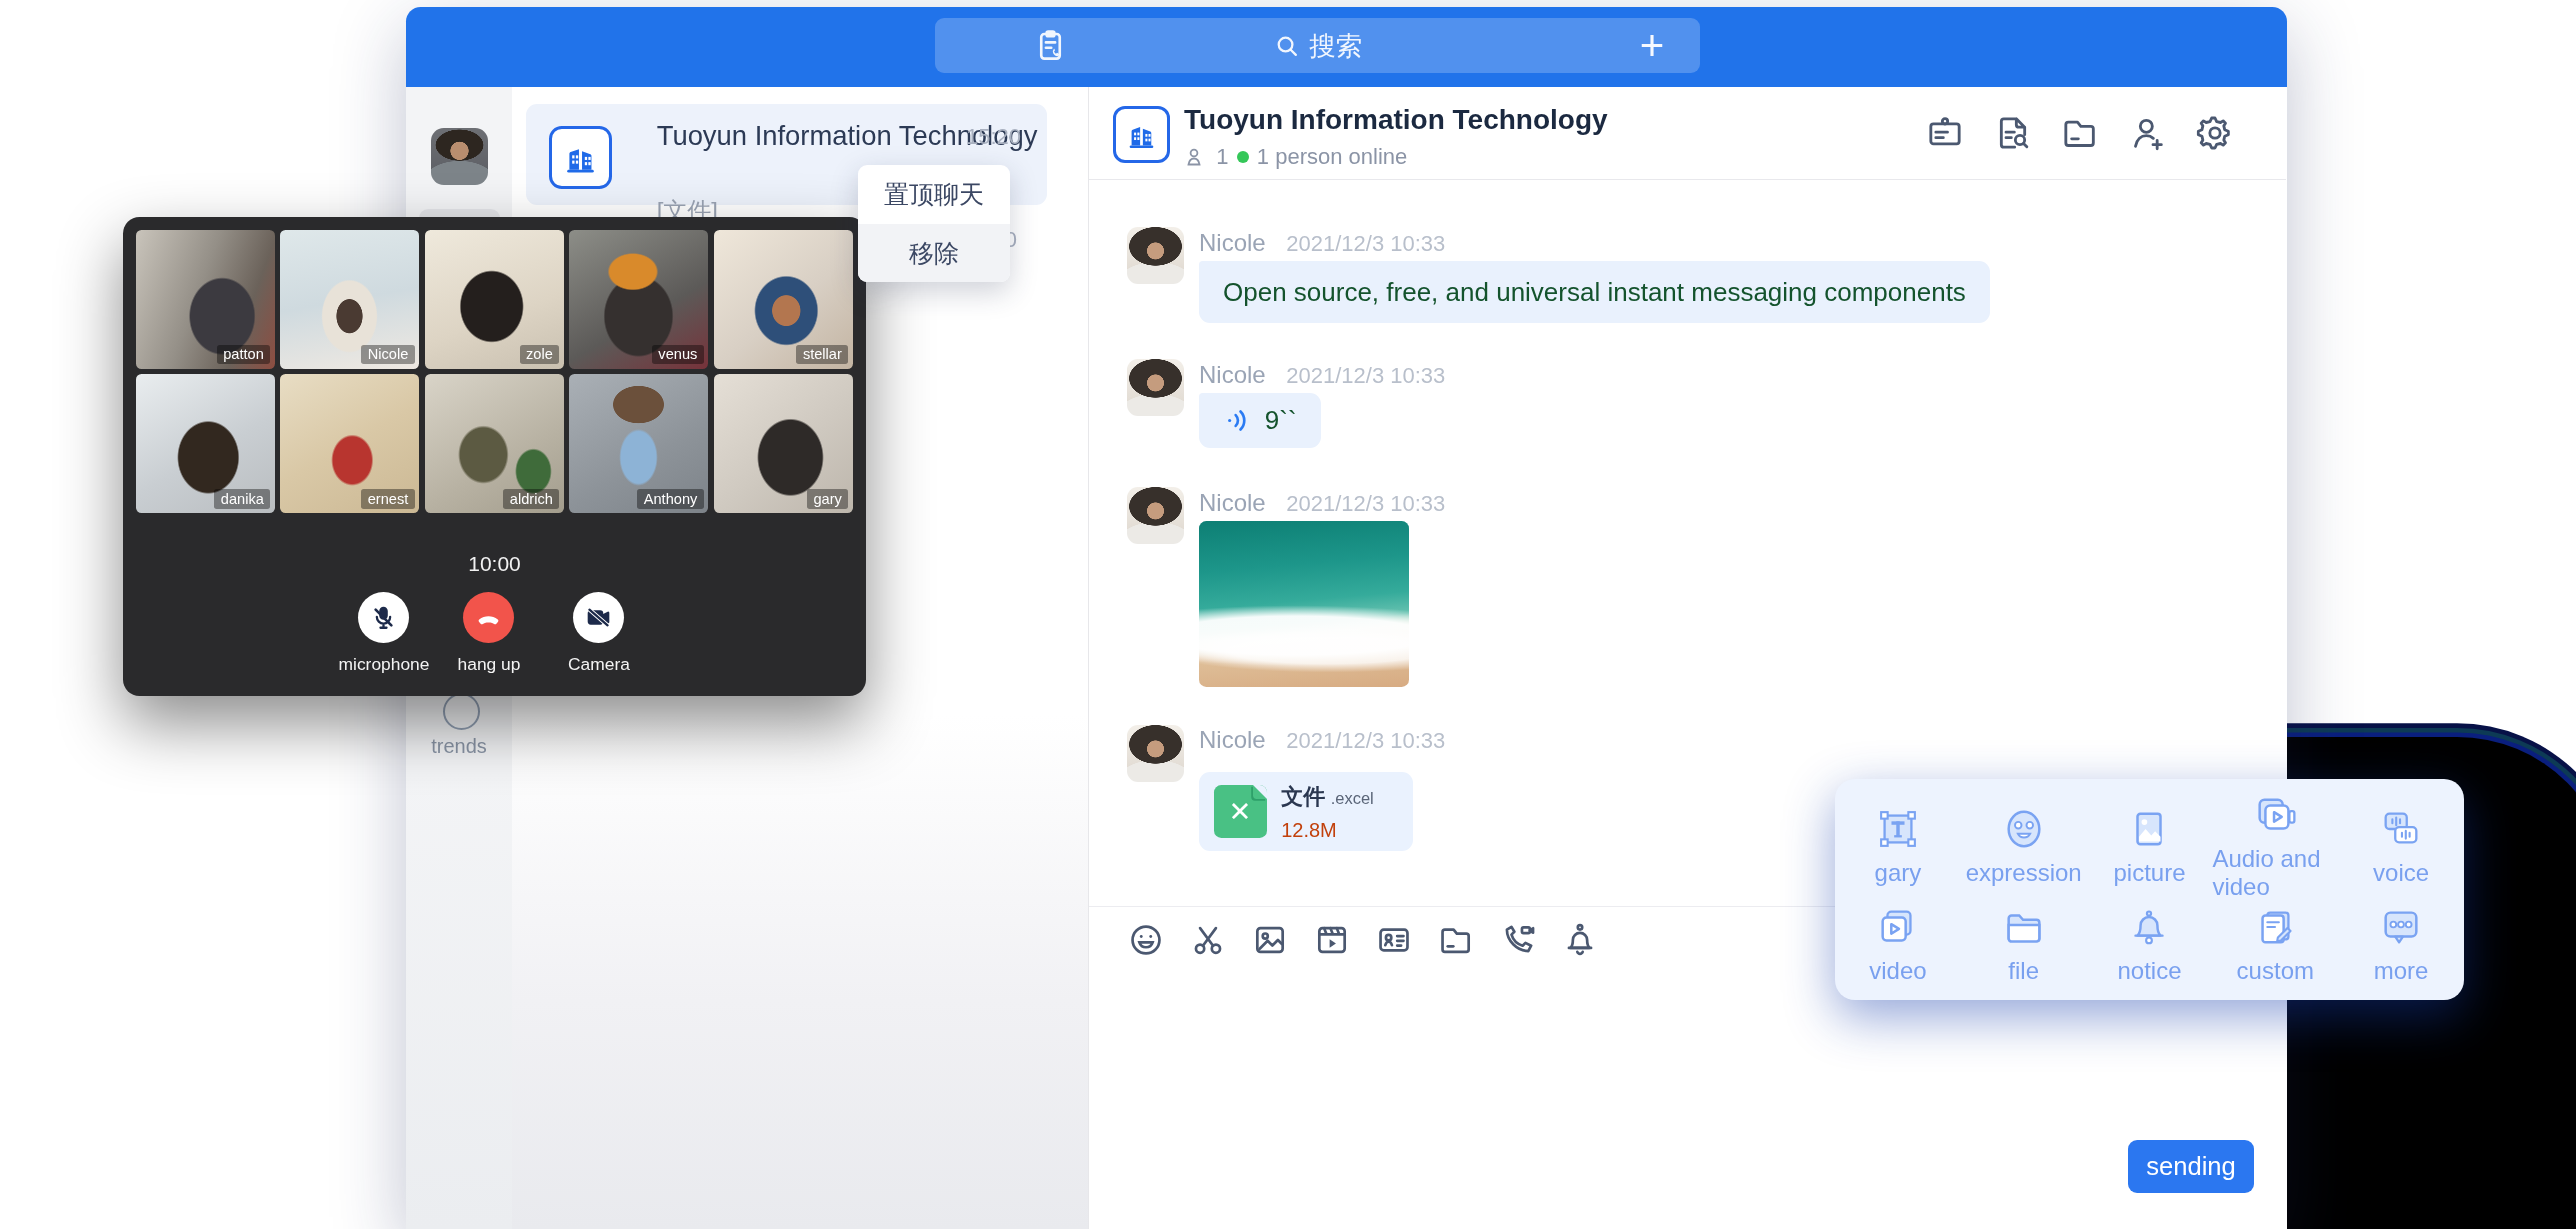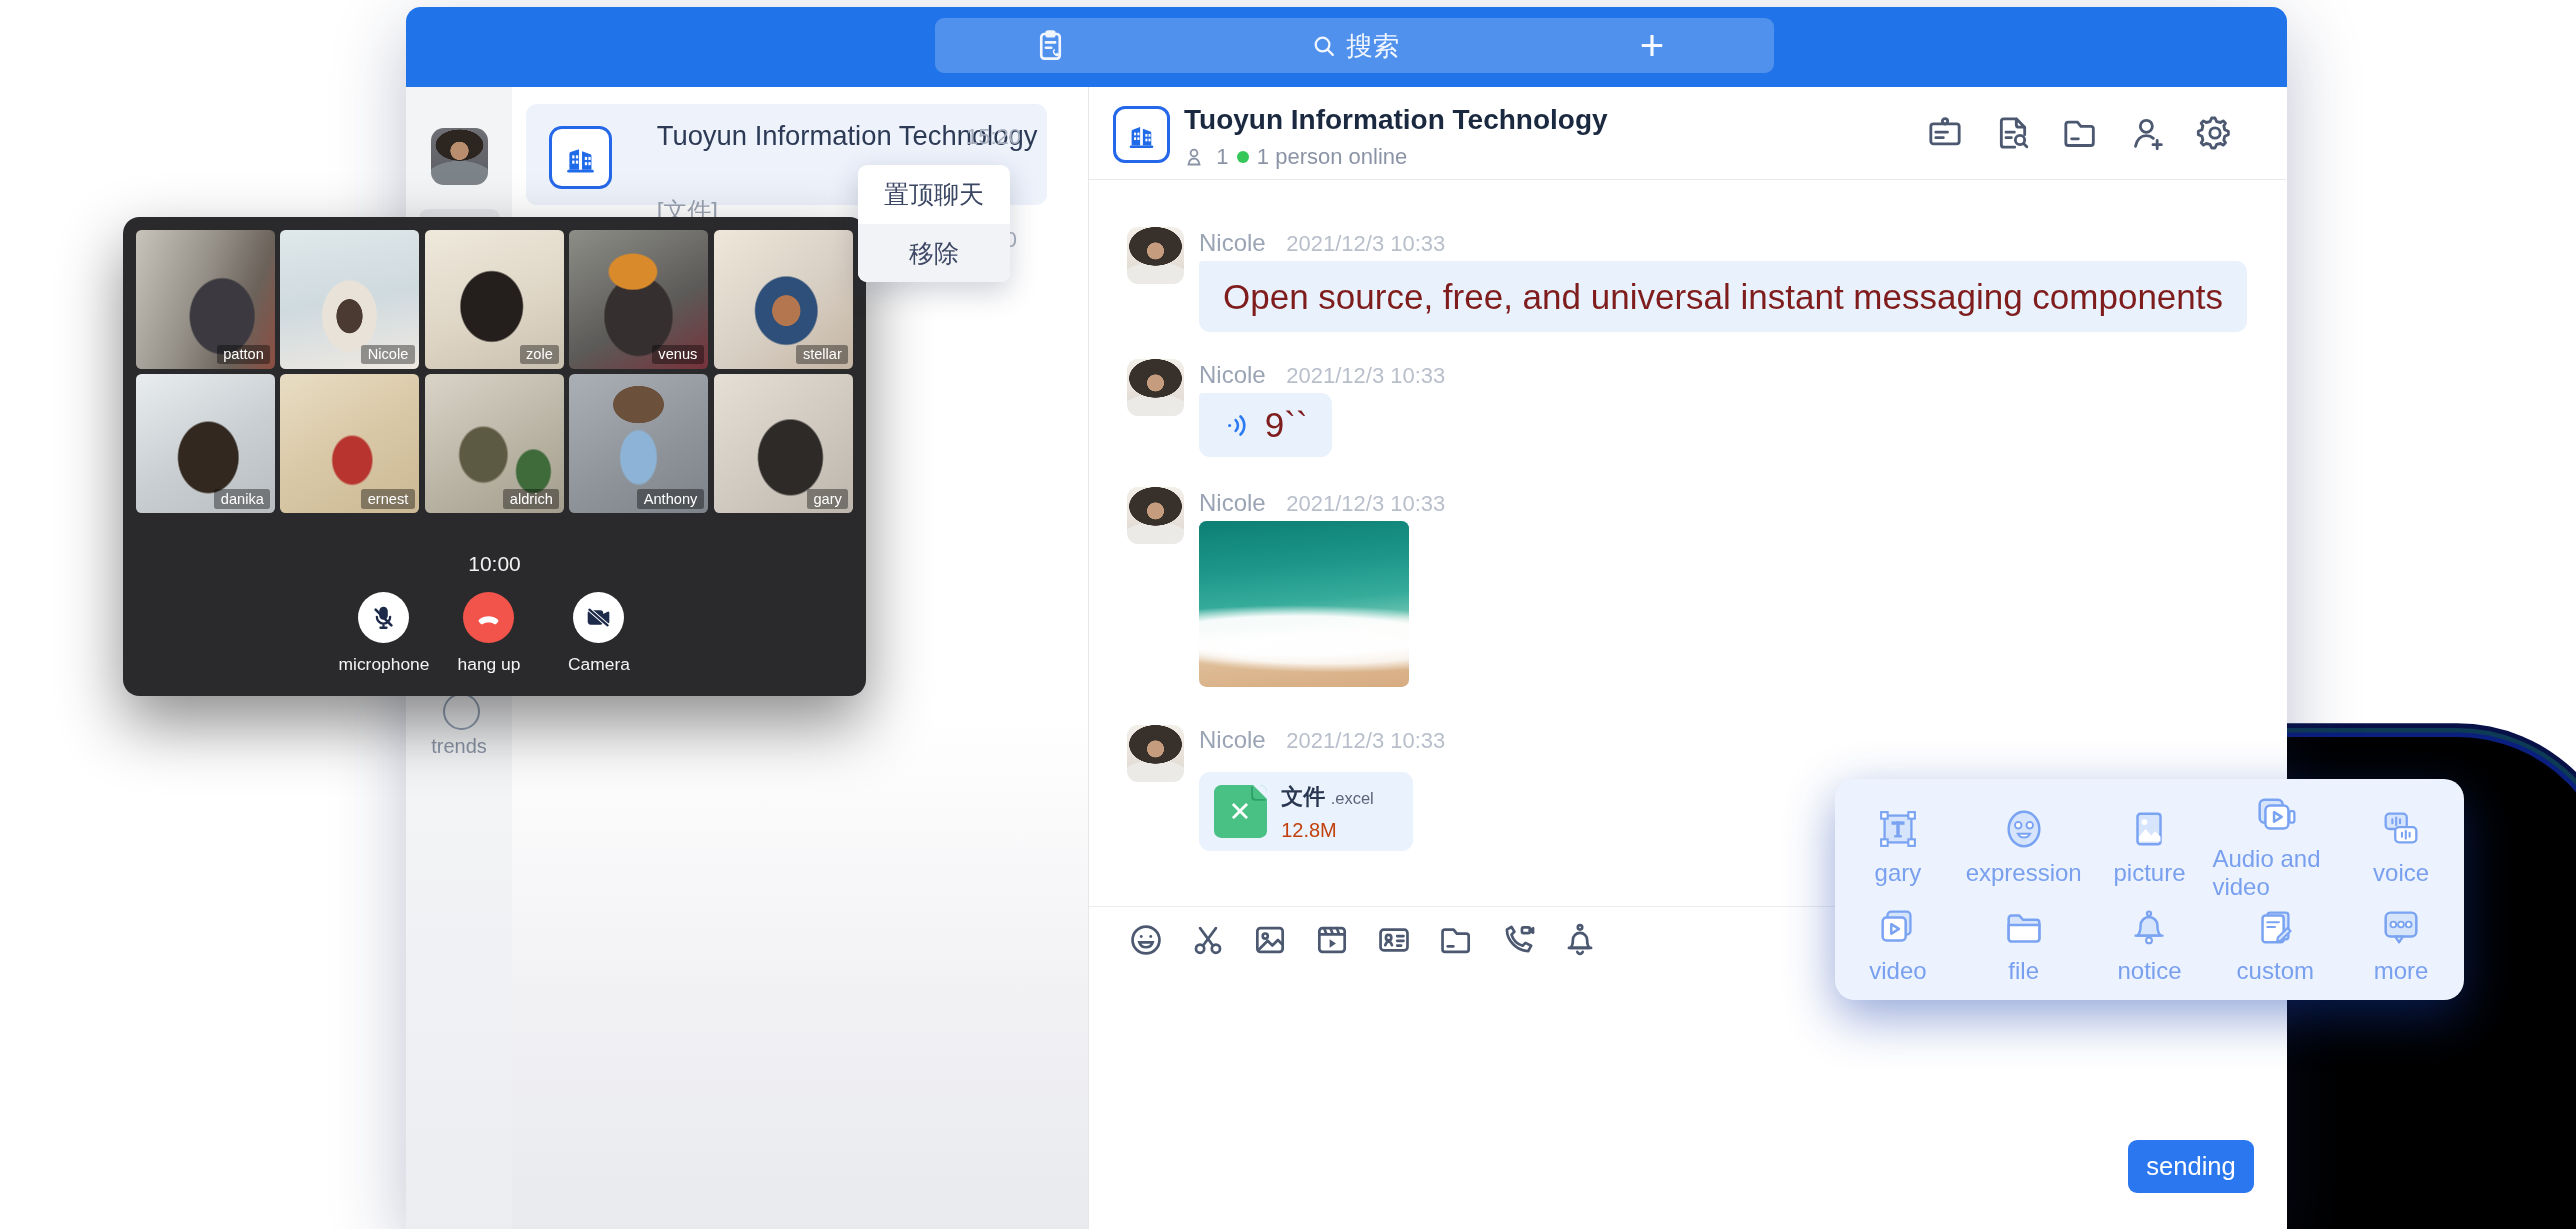--- a/index.html
+++ b/index.html
@@ -10,21 +10,21 @@
   
   .deco{left:2285px;top:737px;right:-37px;bottom:-37px;background:#000;
         border-top-right-radius:156px;z-index:2;
         box-shadow:0 0 0 4.6px #0a1f7e,0 0 0 9.1px #0d3a55,0 0 0 13.7px #071147;}
 
   
   .window{left:406px;top:7.3px;width:1881px;height:1222px;background:#fff;
           border-radius:14.6px 14.6px 0 0;z-index:10;
           box-shadow:0 22px 73px rgba(30,40,90,.28);}
   .topbar{left:0;top:0;width:100%;height:80px;background:#2173ea;border-radius:14.6px 14.6px 0 0;}
-  .search-pill{left:529px;top:11px;width:839px;height:55px;border-radius:9.1px;
+  .search-pill{left:529px;top:11px;width:765px;height:55px;border-radius:9.1px;
                background:rgba(255,255,255,.22);}
   .pill-ic{top:9.1px;width:37px;height:37px;}
   .search-center{left:0;top:0;width:100%;height:55px;display:flex;align-items:center;
                  justify-content:center;gap:9.1px;color:rgba(255,255,255,.92);font-size:26.5px;}
   .plus{left:695px;top:5.5px;width:44px;height:44px;color:rgba(255,255,255,.95);
         font-size:42px;font-weight:300;line-height:44px;text-align:center;}
 
   
   .rail{left:0;top:80px;width:106px;bottom:0;
         background:linear-gradient(180deg,#f3f4f6 0%,#f3f4f6 60%,#ebedf0 100%);}
@@ -104,21 +104,21 @@
   .av-man{background:radial-gradient(circle at 50% 40%,#b98e6f 0 20%,transparent 21%),
           radial-gradient(ellipse 46% 30% at 50% 30%,#2d2620 0 90%,transparent 92%),
           radial-gradient(ellipse 70% 42% at 50% 96%,#7d8489 0 90%,transparent 92%),
           linear-gradient(#6d6f74,#5a5c62);}
   .av-woman{background:radial-gradient(circle at 50% 42%,#c59c7e 0 19%,transparent 20%),
           radial-gradient(ellipse 52% 38% at 50% 34%,#37302b 0 88%,transparent 90%),
           radial-gradient(ellipse 72% 40% at 50% 98%,#eceae6 0 90%,transparent 92%),
           linear-gradient(#f3efe9,#ddd6cd);}
   .mname{font-size:24px;color:#9aa4b5;}
   .mtime{font-size:22px;color:#b8bfcb;margin-left:16.5px;}
-  .bubble{background:#e9f1fd;border-radius:3.7px 11px 11px 11px;color:#7f1d1d;font-size:35px;
+  .bubble{background:#e9f1fd;border-radius:3.7px 11px 11px 11px;color:#14532d;font-size:26px;
           display:inline-flex;align-items:center;}
   .txtb{padding:15.6px 24px;}
   .voiceb{padding:12px 24px;gap:12.8px;}
   .beach{width:210px;height:166px;border-radius:7.3px;
      background:radial-gradient(140% 26% at 46% 69%,rgba(255,255,255,.95) 0 45%,rgba(255,255,255,0) 70%),
      radial-gradient(120% 20% at 62% 78%,rgba(255,255,255,.8) 0 40%,rgba(255,255,255,0) 66%),
      linear-gradient(175deg,#0d7f74 0%,#1d968a 28%,#35ab9b 48%,#67c2b0 60%,#cfe2cd 66%,#dfc09a 74%,#d7ab82 100%);}
   .filecard{width:214px;height:79px;background:#eaf2fe;border-radius:11px;display:flex;
             align-items:center;padding:0 0 0 14.6px;box-sizing:border-box;gap:14.6px;}
   .fic{width:53px;height:53px;position:relative;background:#49c184;border-radius:7.3px;

